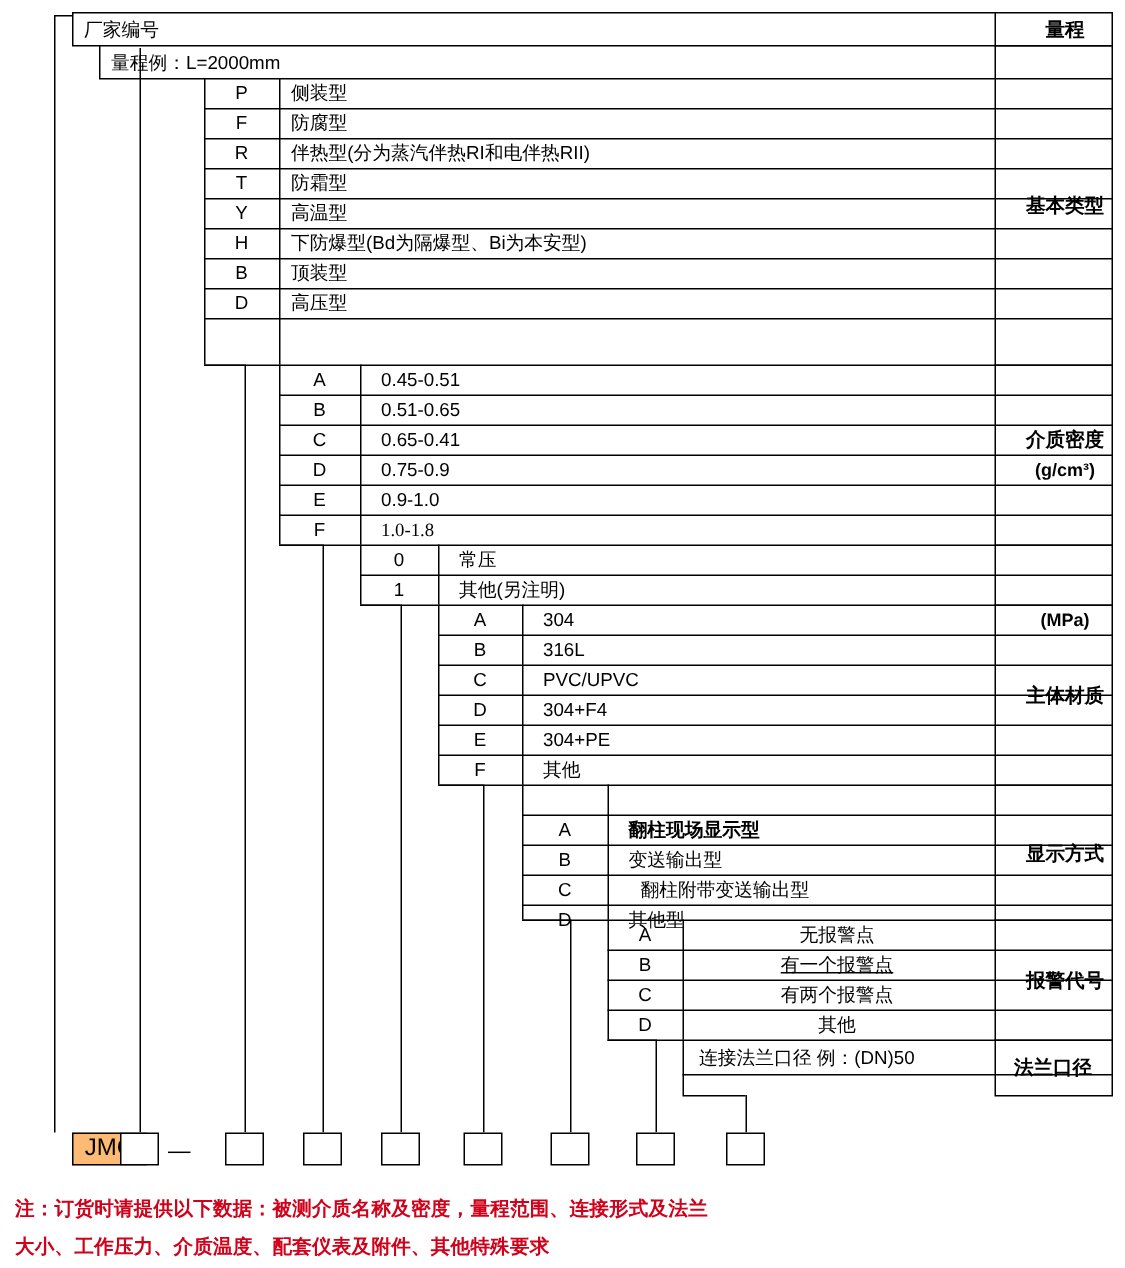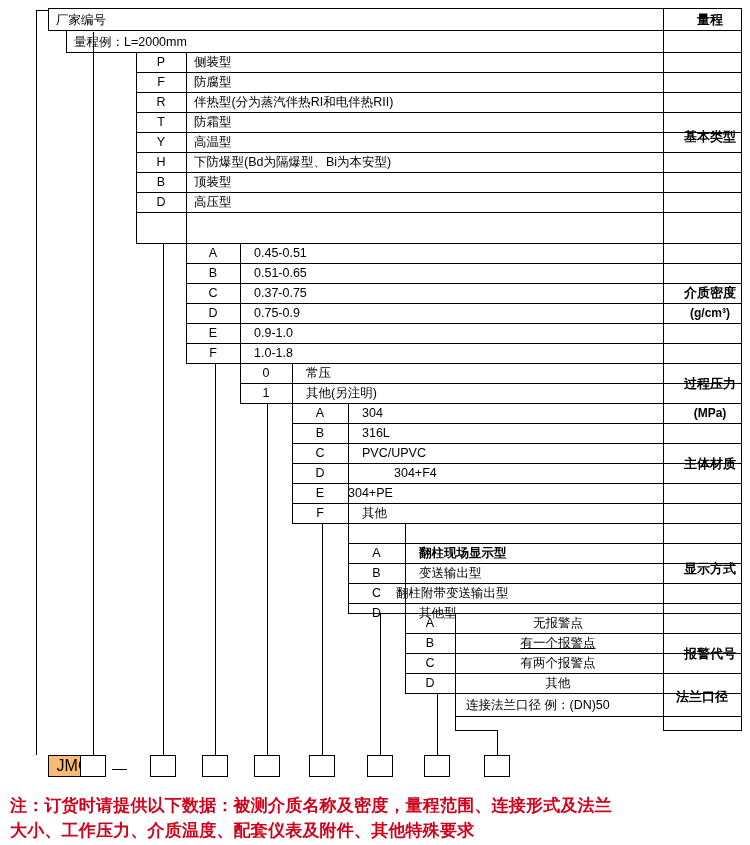--- a/index.html
+++ b/index.html
@@ -69,21 +69,21 @@
   }
   .dash {
     position: absolute;
     font-size: 15px;
     line-height: 1;
   }
   .note {
     position: absolute;
     color: #d0021b;
     font-weight: bold;
-    font-size: 17px;
+    font-size: 13px;
     line-height: 25px;
     letter-spacing: 0.2px;
   }
 </style>
 </head>
 <body>
 
 <div id="stage">
 
   <div class="abs hline" style="left:48px; top:8px; width:694px;"></div>
@@ -162,51 +162,48 @@
   <div class="abs hline" style="left:186px; top:343px; width:556px;"></div>
   <div class="abs hline" style="left:186px; top:363px; width:556px;"></div>
 
   <div class="cell code" style="left:186px; top:244px; width:54px; height:19px;">A</div>
   <div class="cell" style="left:250px; top:244px; width:400px; height:19px;">0.45-0.51</div>
 
   <div class="cell code" style="left:186px; top:264px; width:54px; height:19px;">B</div>
   <div class="cell" style="left:250px; top:264px; width:400px; height:19px;">0.51-0.65</div>
 
   <div class="cell code" style="left:186px; top:284px; width:54px; height:19px;">C</div>
-  <div class="cell" style="left:250px; top:284px; width:400px; height:19px;">0.37-0.75</div>
+  <div class="cell" style="left:250px; top:284px; width:400px; height:19px;">0.65-0.41</div>
 
   <div class="cell code" style="left:186px; top:304px; width:54px; height:19px;">D</div>
   <div class="cell" style="left:250px; top:304px; width:400px; height:19px;">0.75-0.9</div>
 
   <div class="cell code" style="left:186px; top:324px; width:54px; height:19px;">E</div>
   <div class="cell" style="left:250px; top:324px; width:400px; height:19px;">0.9-1.0</div>
 
   <div class="cell code" style="left:186px; top:344px; width:54px; height:19px;">F</div>
-  <div class="cell" style="left:250px; top:344px; width:400px; height:19px;">1.0-1.8</div>
+  <div class="cell" style="left:250px; top:344px; width:400px; height:19px;font-family:Liberation Serif, serif;">1.0-1.8</div>
 
   <div class="cell rightcol" style="left:663px; top:243px; width:79px; height:120px;">
     <span>介质密度</span>
     <span style="font-weight:bold;font-size:12px;margin-top:4px;">(g/cm³)</span>
   </div>
 
   <div class="abs vline" style="left:240px; top:363px; height:40px;"></div>
   <div class="abs vline" style="left:292px; top:363px; height:40px;"></div>
 
   <div class="abs hline" style="left:240px; top:383px; width:502px;"></div>
   <div class="abs hline" style="left:240px; top:403px; width:502px;"></div>
 
   <div class="cell code" style="left:240px; top:364px; width:52px; height:19px;">0</div>
   <div class="cell" style="left:302px; top:364px; width:350px; height:19px;">常压</div>
 
   <div class="cell code" style="left:240px; top:384px; width:52px; height:19px;">1</div>
   <div class="cell" style="left:302px; top:384px; width:350px; height:19px;">其他(另注明)</div>
 
-  <div class="cell rightcol" style="left:663px; top:363px; width:79px; height:40px;">
-    <span>过程压力</span>
-  </div>
   <div class="cell rightcol" style="left:663px; top:403px; width:79px; height:20px; font-size:12px;">(MPa)</div>
 
   <div class="abs vline" style="left:292px; top:403px; height:120px;"></div>
   <div class="abs vline" style="left:348px; top:403px; height:120px;"></div>
 
   <div class="abs hline" style="left:292px; top:423px; width:450px;"></div>
   <div class="abs hline" style="left:292px; top:443px; width:450px;"></div>
   <div class="abs hline" style="left:292px; top:463px; width:450px;"></div>
   <div class="abs hline" style="left:292px; top:483px; width:450px;"></div>
   <div class="abs hline" style="left:292px; top:503px; width:450px;"></div>
@@ -215,24 +212,24 @@
   <div class="cell code" style="left:292px; top:404px; width:56px; height:19px;">A</div>
   <div class="cell" style="left:358px; top:404px; width:290px; height:19px;">304</div>
 
   <div class="cell code" style="left:292px; top:424px; width:56px; height:19px;">B</div>
   <div class="cell" style="left:358px; top:424px; width:290px; height:19px;">316L</div>
 
   <div class="cell code" style="left:292px; top:444px; width:56px; height:19px;">C</div>
   <div class="cell" style="left:358px; top:444px; width:290px; height:19px;">PVC/UPVC</div>
 
   <div class="cell code" style="left:292px; top:464px; width:56px; height:19px;">D</div>
-  <div class="cell" style="left:358px; top:464px; width:290px; height:19px;margin-left:32px;">304+F4</div>
+  <div class="cell" style="left:358px; top:464px; width:290px; height:19px;">304+F4</div>
 
   <div class="cell code" style="left:292px; top:484px; width:56px; height:19px;">E</div>
-  <div class="cell" style="left:344px; top:484px; width:290px; height:19px;">304+PE</div>
+  <div class="cell" style="left:358px; top:484px; width:290px; height:19px;">304+PE</div>
 
   <div class="cell code" style="left:292px; top:504px; width:56px; height:19px;">F</div>
   <div class="cell" style="left:358px; top:504px; width:290px; height:19px;">其他</div>
 
   <div class="cell rightcol" style="left:663px; top:403px; width:79px; height:120px;">主体材质</div>
 
   <div class="abs vline" style="left:348px; top:523px; height:90px;"></div>
   <div class="abs vline" style="left:405px; top:523px; height:90px;"></div>
 
   <div class="abs hline" style="left:348px; top:543px; width:394px;"></div>
@@ -241,21 +238,21 @@
   <div class="abs hline" style="left:348px; top:603px; width:394px;"></div>
   <div class="abs hline" style="left:348px; top:613px; width:394px;"></div>
 
   <div class="cell code" style="left:348px; top:544px; width:57px; height:19px;">A</div>
   <div class="cell" style="left:415px; top:544px; width:230px; height:19px;font-weight:bold;">翻柱现场显示型</div>
 
   <div class="cell code" style="left:348px; top:564px; width:57px; height:19px;">B</div>
   <div class="cell" style="left:415px; top:564px; width:230px; height:19px;">变送输出型</div>
 
   <div class="cell code" style="left:348px; top:584px; width:57px; height:19px;">C</div>
-  <div class="cell" style="left:392px; top:584px; width:230px; height:19px;">翻柱附带变送输出型</div>
+  <div class="cell" style="left:423px; top:584px; width:230px; height:19px;">翻柱附带变送输出型</div>
 
   <div class="cell code" style="left:348px; top:604px; width:57px; height:19px;">D</div>
   <div class="cell" style="left:415px; top:604px; width:230px; height:19px;">其他型</div>
 
   <div class="cell rightcol" style="left:663px; top:523px; width:79px; height:90px;">显示方式</div>
 
   <div class="abs vline" style="left:405px; top:613px; height:80px;"></div>
   <div class="abs vline" style="left:455px; top:613px; height:80px;"></div>
 
   <div class="abs hline" style="left:405px; top:633px; width:337px;"></div>
@@ -275,21 +272,21 @@
   <div class="cell code" style="left:405px; top:674px; width:50px; height:19px;">D</div>
   <div class="cell code" style="left:458px; top:674px; width:200px; height:19px;">其他</div>
 
   <div class="cell rightcol" style="left:663px; top:613px; width:79px; height:80px;">报警代号</div>
 
   <div class="abs vline" style="left:455px; top:693px; height:37px;"></div>
   <div class="abs hline" style="left:455px; top:716px; width:287px;"></div>
 
   <div class="cell" style="left:462px; top:696px; width:250px; height:19px;">连接法兰口径 例：(DN)50</div>
 
-  <div class="cell rightcol" style="left:663px; top:678px; width:63px; height:37px;">法兰口径</div>
+  <div class="cell rightcol" style="left:663px; top:693px; width:63px; height:37px;">法兰口径</div>
 
   <div class="abs vline" style="left:36px; top:10px; height:745px;"></div>
   <div class="abs hline" style="left:36px; top:10px; width:12px;"></div>
 
   <div class="abs vline" style="left:93px; top:32px; height:723px;"></div>
   <div class="abs hline" style="left:93px; top:32px; width:-0px;"></div>
 
   <div class="abs vline" style="left:163px; top:243px; height:512px;"></div>
   <div class="abs hline" style="left:136px; top:243px; width:27px;"></div>
 

